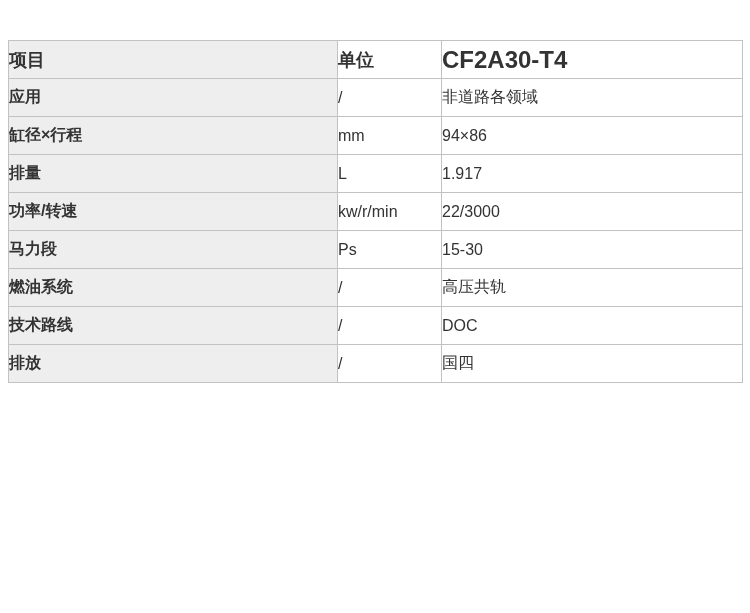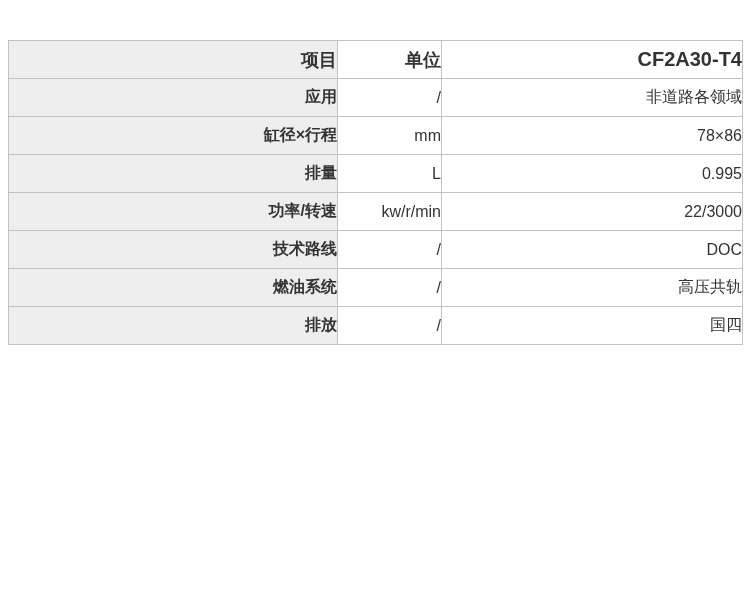--- a/index.html
+++ b/index.html
@@ -23,41 +23,41 @@
     border-collapse: collapse;
     table-layout: fixed;
   }
   table.spec-table col.c-item  { width: 329px; }
   table.spec-table col.c-unit  { width: 104px; }
   table.spec-table col.c-value { width: 301px; }
   table.spec-table td, table.spec-table th {
     border: 1px solid #c2c2c2;
     height: 37px;
     padding: 0;
-    text-align: right;
+    text-align: left;
     vertical-align: middle;
     font-size: 16px;
     font-weight: normal;
     color: #333333;
     background: #ffffff;
     overflow: hidden;
     white-space: nowrap;
   }
   table.spec-table td.item-cell,
   table.spec-table th.item-cell {
     background: #eeeeee;
     font-weight: bold;
   }
   table.spec-table tr.header-row th {
     font-weight: bold;
     font-size: 18px;
     color: #333333;
   }
   table.spec-table tr.header-row th.value-cell {
-    font-size: 20px;
+    font-size: 24px;
   }
 </style>
 </head>
 <body>
 
 <div class="page">
   <table class="spec-table">
     <colgroup>
       <col class="c-item">
       <col class="c-unit">
@@ -70,41 +70,46 @@
         <th class="value-cell">CF2A30-T4</th>
       </tr>
       <tr>
         <td class="item-cell">应用</td>
         <td class="unit-cell">/</td>
         <td class="value-cell">非道路各领域</td>
       </tr>
       <tr>
         <td class="item-cell">缸径×行程</td>
         <td class="unit-cell">mm</td>
-        <td class="value-cell">78×86</td>
+        <td class="value-cell">94×86</td>
       </tr>
       <tr>
         <td class="item-cell">排量</td>
         <td class="unit-cell">L</td>
-        <td class="value-cell">0.995</td>
+        <td class="value-cell">1.917</td>
       </tr>
       <tr>
         <td class="item-cell">功率/转速</td>
         <td class="unit-cell">kw/r/min</td>
         <td class="value-cell">22/3000</td>
       </tr>
       <tr>
-        <td class="item-cell">技术路线</td>
-        <td class="unit-cell">/</td>
-        <td class="value-cell">DOC</td>
+        <td class="item-cell">马力段</td>
+        <td class="unit-cell">Ps</td>
+        <td class="value-cell">15-30</td>
       </tr>
       <tr>
         <td class="item-cell">燃油系统</td>
         <td class="unit-cell">/</td>
         <td class="value-cell">高压共轨</td>
+      </tr>
+      <tr>
+        <td class="item-cell">技术路线</td>
+        <td class="unit-cell">/</td>
+        <td class="value-cell">DOC</td>
       </tr>
       <tr>
         <td class="item-cell">排放</td>
         <td class="unit-cell">/</td>
         <td class="value-cell">国四</td>
       </tr>
     </tbody>
   </table>
 </div>
 

